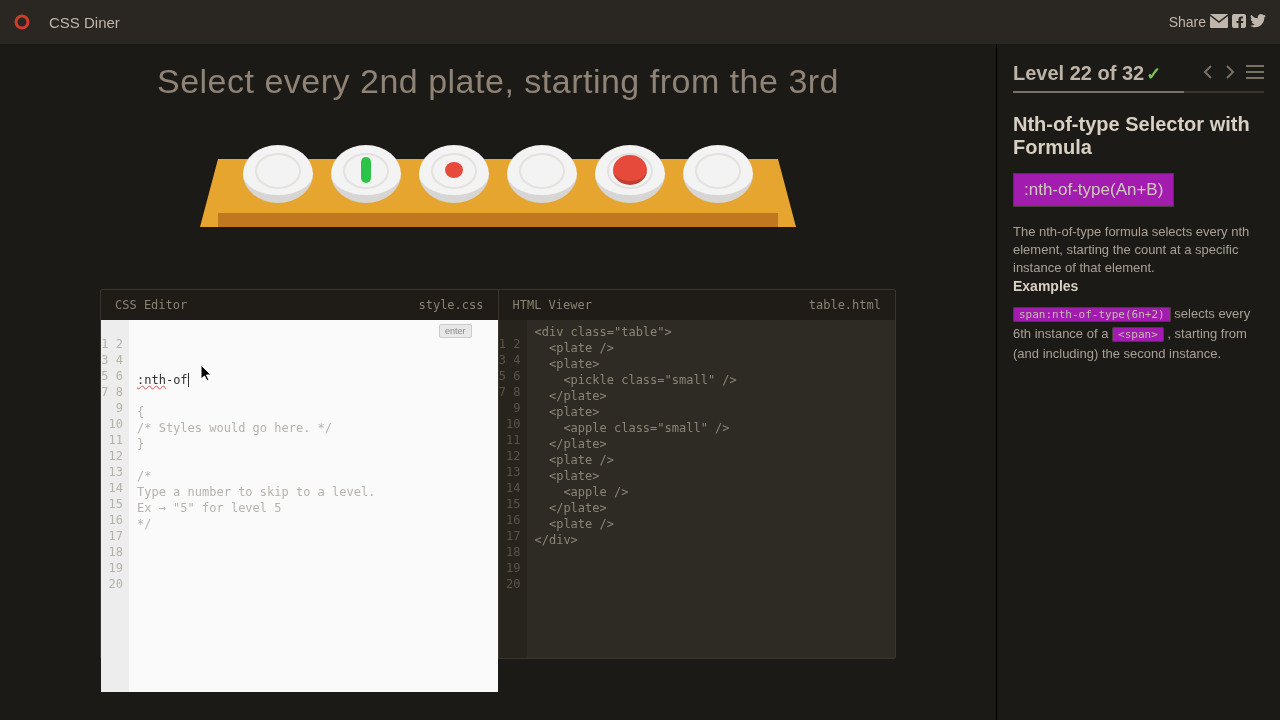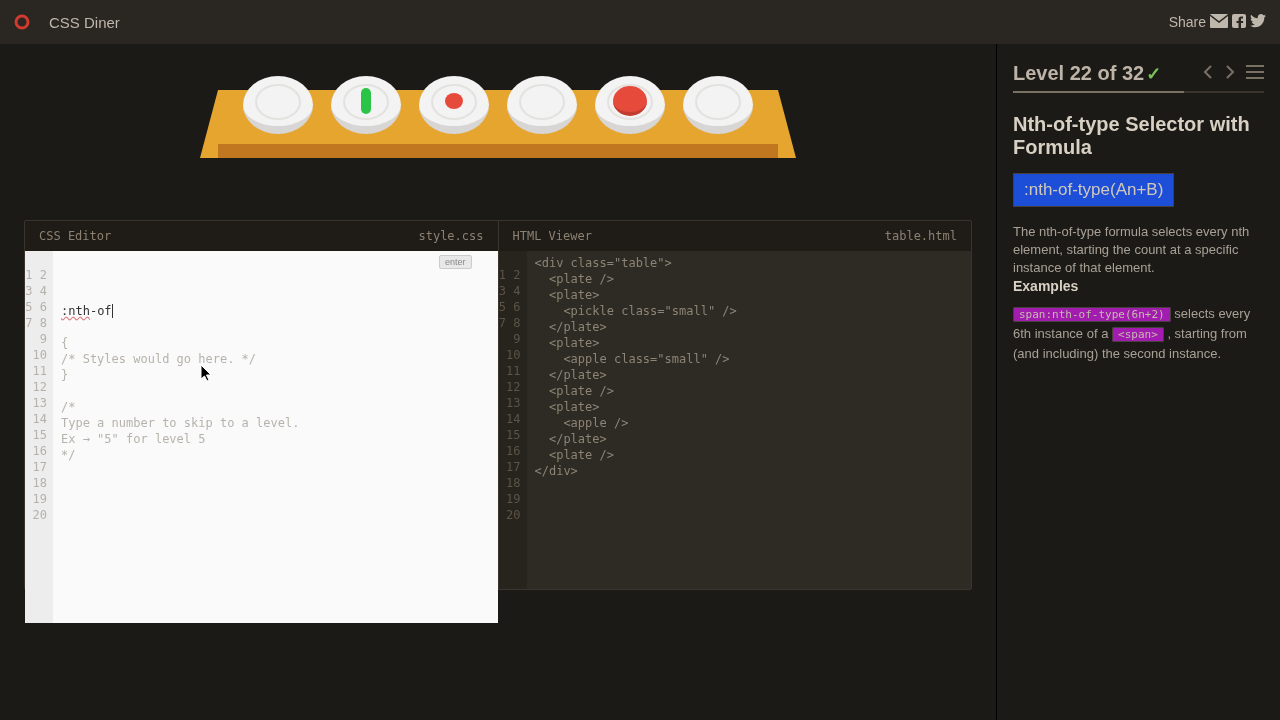--- a/index.html
+++ b/index.html
@@ -68,21 +68,21 @@
     border: 2px solid #e4e2df;
     border-radius: 50%;
     top: 8px;
   }
   .pickle { width: 10px; height: 26px; background: #2bc447; border-radius: 5px; z-index: 2; }
   .apple-sm { width: 18px; height: 16px; background: #e54a3b; border-radius: 50%; z-index: 2; }
   .apple { width: 34px; height: 30px; background: #e54a3b; border-radius: 50%; border-bottom: 4px solid #c23c30; z-index: 2; }
 
   
   .panels {
-    width: 948px;
+    width: 796px;
     background: #1f1c18;
     border: 1px solid #3a342c;
     border-radius: 2px;
     display: flex;
     height: 370px;
   }
   .pane { flex: 1; display: flex; flex-direction: column; }
   .pane + .pane { border-left: 1px solid #3a342c; }
   .pane-header {
     display: flex; justify-content: space-between;
@@ -114,21 +114,21 @@
   
   .level-head { display: flex; align-items: center; justify-content: space-between; margin-bottom: 6px; }
   .level-title { color: #bdb4a7; font-size: 20px; font-weight: 600; display: flex; align-items: center; gap: 2px; }
   .check { color: #7bc25a; font-size: 18px; }
   .nav-arrows { display: flex; gap: 10px; align-items: center; }
   .nav-arrows svg { stroke: #7a7165; fill: none; }
   .progress { height: 2px; background: #3a342c; margin: 6px 0 20px; position: relative; }
   .progress::after { content:""; position:absolute; left:0; top:0; width:68%; height:100%; background:#7a7165; }
   .lesson-title { color: #d8d0c3; font-size: 20px; font-weight: 600; margin-bottom: 14px; }
   .selector-box {
-    background: #1d4ed8; border: 1px solid #46403a; padding: 6px 10px; font-size: 17px; color: #d0c8ba;
+    background: #a21caf; border: 1px solid #46403a; padding: 6px 10px; font-size: 17px; color: #d0c8ba;
     display: inline-block; margin-bottom: 16px;
   }
   .desc { font-size: 13px; line-height: 1.4; color: #a8a095; }
   .examples-h { font-size: 14px; font-weight: 600; color: #d8d0c3; margin-bottom: 10px; }
   .ex-line { font-size: 13px; line-height: 1.55; color: #a8a095; }
   .code-pill { background: #a21caf; border: 1px solid #46403a; padding: 0 5px; font-family: monospace; font-size: 11px; color: #c5bcac; border-radius: 2px; }
   .mouse-cursor { position: absolute; left: 200px; top: 364px; pointer-events: none; }
 </style>
 </head>
 <body>
@@ -153,20 +153,21 @@
           <path d="M9 14V9h2l.3-2H9V5.5c0-.6.2-1 1-1h1V2.5C10.7 2.5 10 2.4 9.2 2.4 7.5 2.4 6.5 3.4 6.5 5.2V7H4.5v2h2v5z" fill="#2a2622"></path>
         </svg></span>
     <span><svg width="16" height="14" viewBox="0 0 16 14">
           <path d="M16 1.7c-.6.3-1.2.4-1.9.5.7-.4 1.2-1 1.4-1.8-.6.4-1.3.7-2.1.8C12.8.5 12 .1 11 .1c-1.8 0-3.3 1.5-3.3 3.3 0 .3 0 .5.1.8C5.1 4 2.7 2.7 1.1.7.8 1.2.7 1.8.7 2.4c0 1.1.6 2.1 1.5 2.7-.5 0-1-.2-1.5-.4v.1c0 1.6 1.1 2.9 2.6 3.2-.3.1-.6.1-.9.1-.2 0-.4 0-.6-.1.4 1.3 1.7 2.3 3.1 2.3-1.1.9-2.6 1.4-4.1 1.4H0c1.5.9 3.2 1.5 5 1.5 6 0 9.3-5 9.3-9.3v-.4c.6-.5 1.2-1.1 1.7-1.8z"></path>
         </svg></span>
   </div>
 </div>
 
 <div class="main">
   <div class="left">
+    <div class="title">Select every 2nd plate, starting from the 3rd</div>
 
     <div class="table-wrap">
       <div class="table-top"></div>
       <div class="plates">
         <div class="plate"></div>
         <div class="plate">
             <div class="pickle"></div>
           </div>
         <div class="plate">
             <div class="apple-sm"></div>

